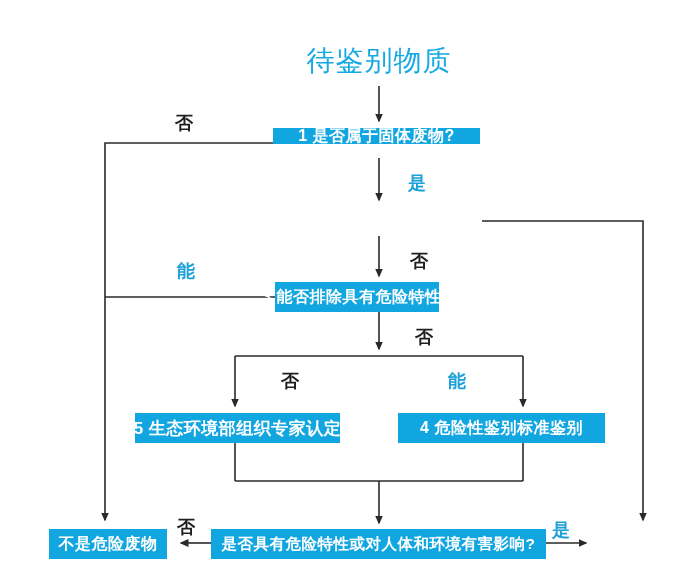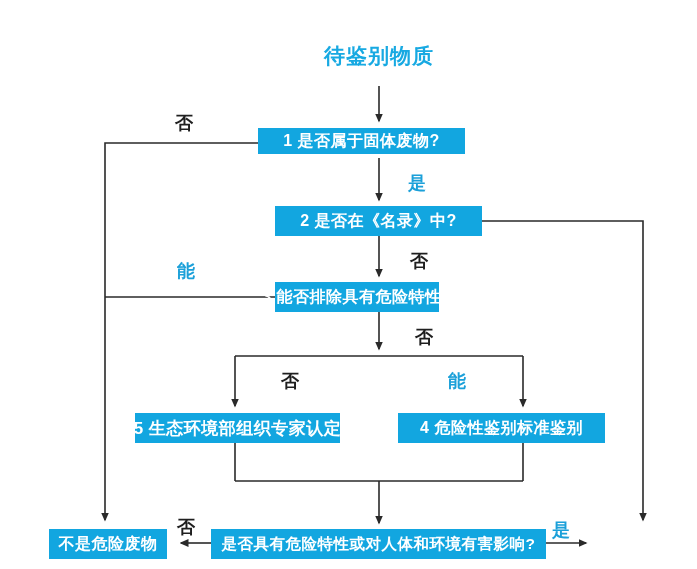--- a/index.html
+++ b/index.html
@@ -6,33 +6,33 @@
   .canvas{
     position:relative;
     width:697px;height:569px;
     background:#ffffff;
     font-family:"Liberation Sans","DejaVu Sans",sans-serif;
     overflow:hidden;
   }
   .lines{position:absolute;left:0;top:0;}
   .title{
     position:absolute;left:279px;top:42px;width:200px;
-    text-align:center;font-size:21px;font-weight:bold;
+    text-align:center;font-size:28px;font-weight:normal;
     color:#17a9e2;letter-spacing:1px;
   }
   .node{
     position:absolute;
     background:#12a6e0;
     color:#ffffff;
     font-size:16px;font-weight:bold;
     display:flex;align-items:center;justify-content:center;
     text-align:center;white-space:nowrap;
     letter-spacing:0.5px;
   }
-  .n1{left:258px;top:128px;width:207px;height:26px;}
+  .n1{left:273px;top:128px;width:207px;height:16px;}
   .n2{left:275px;top:206px;width:207px;height:30px;}
   .n3{left:275px;top:282px;width:164px;height:30px;}
   .n5{left:135px;top:413px;width:205px;height:30px;font-size:17px;}
   .n4{left:398px;top:413px;width:207px;height:30px;}
   .nq{left:211px;top:529px;width:335px;height:30px;font-size:15.5px;}
   .nno{left:49px;top:529px;width:118px;height:30px;}
   .nyes{left:592px;top:529px;width:91px;height:30px;}
   .lbl{
     position:absolute;width:26px;height:20px;
     text-align:center;font-size:18px;font-weight:bold;
@@ -90,21 +90,20 @@
 
       <path d="M211,543 L181,543" marker-end="url(#arr)"></path>
 
       <path d="M546,543 L586,543" marker-end="url(#arr)"></path>
     </g>
   </svg>
 
   <div class="title">待鉴别物质</div>
 
   <div class="node n1">1 是否属于固体废物?</div>
-  <div class="node n2">2 是否在《名录》中?</div>
   <div class="node n3">3 能否排除具有危险特性?</div>
   <div class="node n5">5 生态环境部组织专家认定</div>
   <div class="node n4">4 危险性鉴别标准鉴别</div>
   <div class="node nno">不是危险废物</div>
   <div class="node nq">是否具有危险特性或对人体和环境有害影响?</div>
 
   <div class="lbl lbl-no1">否</div>
   <div class="lbl accent lbl-yes1">是</div>
   <div class="lbl lbl-no2">否</div>
   <div class="lbl accent lbl-can3">能</div>

